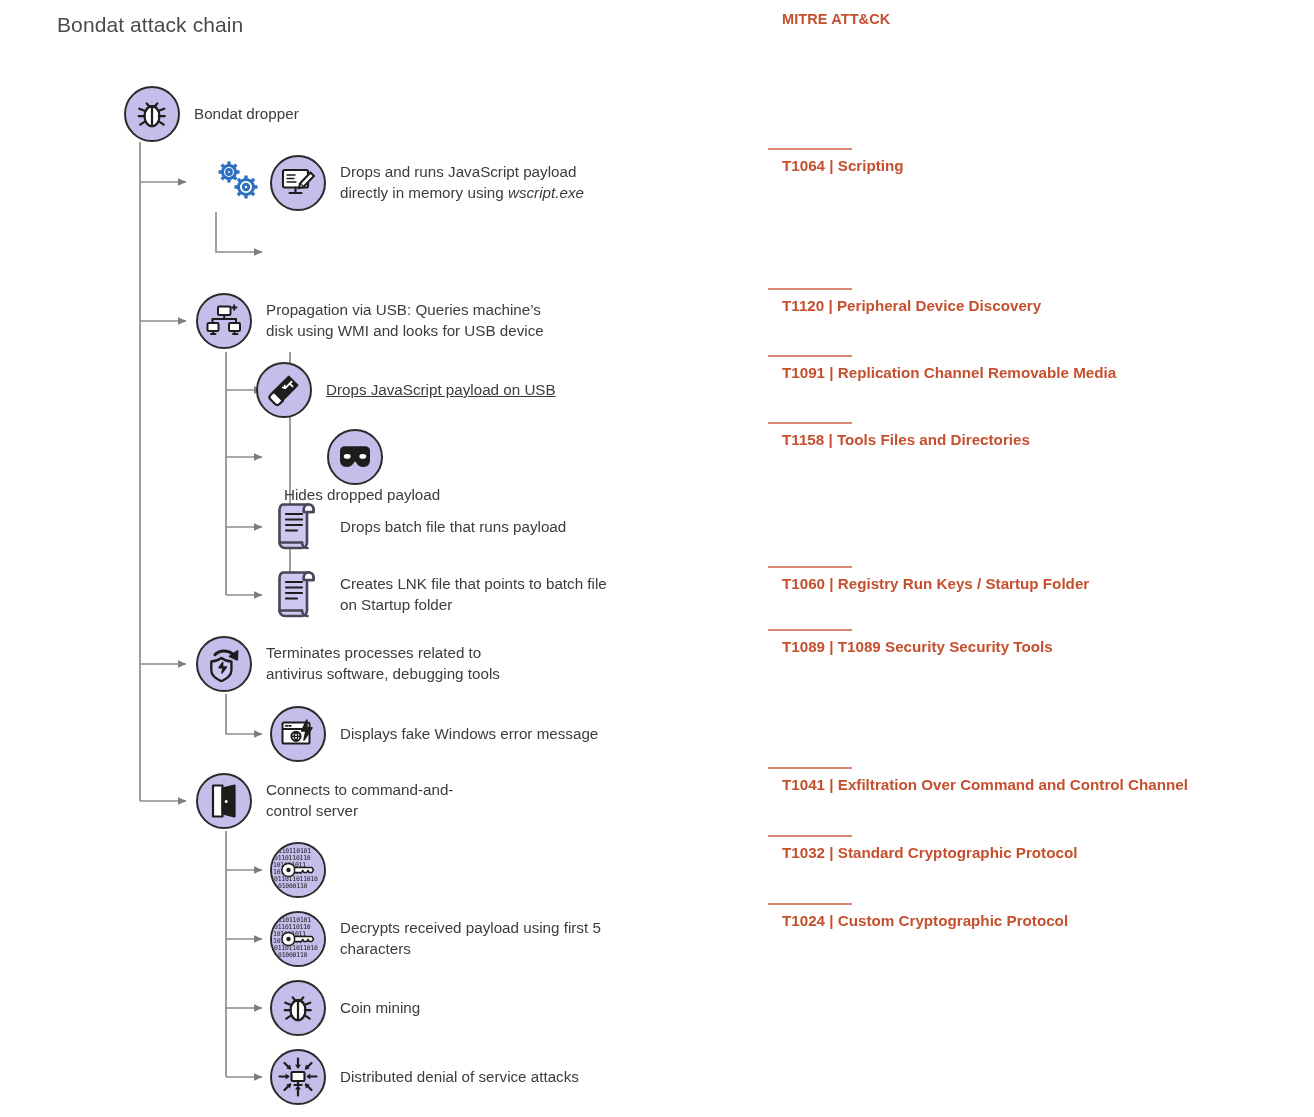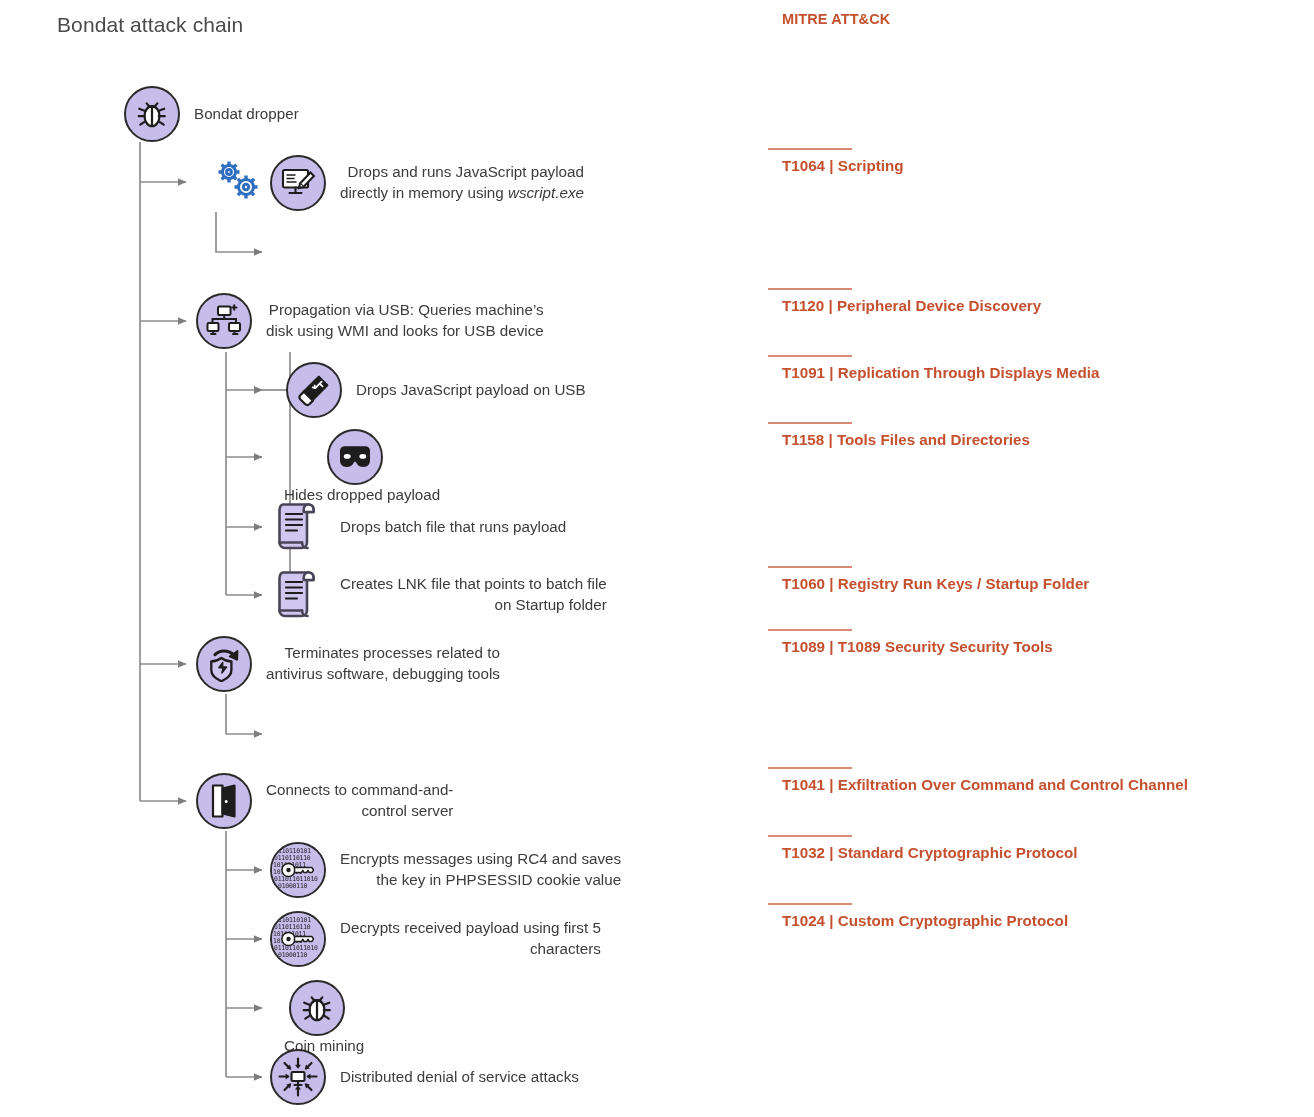--- a/index.html
+++ b/index.html
@@ -23,21 +23,21 @@
   #mitre-header{
     position:absolute;left:782px;top:11px;
     font-size:14.5px;font-weight:600;color:#c4502f;
     white-space:nowrap;letter-spacing:.1px;
   }
 
   
   #connectors{position:absolute;left:0;top:0;width:1314px;height:1117px;}
 
   
-  .node{position:absolute;display:flex;align-items:center;text-align:right;}
+  .node{position:absolute;display:flex;align-items:center;}
   .badge{
     width:56px;height:56px;border-radius:50%;
     background:#c6bdea;border:2.6px solid #2b2b2b;
     box-sizing:border-box;
     display:flex;align-items:center;justify-content:center;
     flex:0 0 auto;position:relative;
   }
   .badge.plain{background:transparent;border:none;width:56px;height:56px;}
   .badge svg{display:block;}
   .label{
@@ -171,21 +171,21 @@
         <rect x="1.5" y="19" width="11" height="8" rx="1.2" fill="#fff"></rect>
         <rect x="23" y="19" width="11" height="8" rx="1.2" fill="#fff"></rect>
         <path d="M5 30h4.5M27 30h4.5M7.2 27v3M28.5 27v3" stroke-linecap="round"></path>
           </g>
         </svg>
     </div>
     <div class="label">Propagation via USB: Queries machine’s
 disk using WMI and looks for USB device</div>
   </div>
 
-  <div class="node" style="left:286px;top:362px;">
+  <div class="node" style="left:256px;top:362px;text-decoration:underline;">
     <div class="badge">
       <svg width="34" height="34" viewBox="0 0 32 32">
           <g fill="none" stroke="#1d1d1d" stroke-width="2.1" stroke-linejoin="round">
         <path d="M20.5 3.5l8 8-14 14-8-8z" fill="#1d1d1d"></path>
         <path d="M6.5 17.5l-3.2 3.2a3 3 0 0 0 0 4.2l4.3 4.3a3 3 0 0 0 4.2 0l3.2-3.2z" fill="#fff"></path>
         <g stroke="#fff" stroke-width="1.7" stroke-linecap="round">
           <path d="M23.2 8.2l-6 6"></path>
               <path d="M17.2 14.2l-2.4-.6M17.2 14.2l-.6-2.4"></path>
           <path d="M21.4 10l2.6 2.6"></path>
             </g>
@@ -249,20 +249,35 @@
         <path d="M15.8 15.5l-3.6 5h4l-1.2 5 4.4-5.6h-3.8z" fill="#1d1d1d" stroke-width="1.4"></path>
         <path d="M8.5 8.2A12.5 12.5 0 0 1 28.5 12" stroke-width="3"></path>
         <path d="M29.8 4.7l-.3 8.2-7.2-3.1z" fill="#1d1d1d" stroke-width="1.6"></path>
       </g>
         </svg>
     </div>
     <div class="label">Terminates processes related to
 antivirus software, debugging tools</div>
   </div>
 
+  <div class="node" style="left:270px;top:706px;">
+    <div class="badge">
+      <svg width="36" height="32" viewBox="0 0 36 32">
+          <g fill="none" stroke="#1d1d1d" stroke-width="2">
+        <rect x="2.5" y="4.5" width="27" height="21" rx="1.6" fill="#fff"></rect>
+        <path d="M2.5 11h27"></path>
+        <path d="M5.8 7.8h1.6M9.2 7.8h1.6" stroke-width="1.8" stroke-linecap="round"></path>
+        <circle cx="16" cy="18.3" r="4.6"></circle>
+        <path d="M11.4 18.3h9.2M16 13.7c2.4 2.6 2.4 6.6 0 9.2M16 13.7c-2.4 2.6-2.4 6.6 0 9.2" stroke-width="1.3"></path>
+        <path d="M26.8 2l-5.2 11h4.4l-2 9 8-12.2h-5z" fill="#1d1d1d" stroke-width="1.6" stroke-linejoin="round"></path>
+      </g>
+        </svg>
+    </div>
+    <div class="label">Displays fake Windows error message</div>
+  </div>
 
   <div class="node" style="left:196px;top:773px;">
     <div class="badge">
       <svg width="34" height="36" viewBox="0 0 30 36">
           <g fill="none" stroke="#1d1d1d" stroke-width="2.2" stroke-linejoin="round">
         <path d="M4 2.5h9.5v31H4z" fill="#fff"></path>
         <path d="M13.5 5.5l12-3v31l-12-3z" fill="#1d1d1d"></path>
         <circle cx="17.2" cy="18.5" r="1.5" fill="#fff" stroke="none"></circle>
       </g>
         </svg>
@@ -288,22 +303,20 @@
             <text x="6" y="44">01000110</text>
           </g>
           <g fill="#fff" stroke="#1d1d1d" stroke-width="1.5">
             <circle cx="16.5" cy="26" r="6.6"></circle>
             <path d="M22.5 23.6h17.5l1.5 2.4-1.5 2.4h-3l-1-2-1.2 2h-3l-1-2-1.2 2h-7.1z" stroke-linejoin="round"></path>
           </g>
           <circle cx="16.5" cy="26" r="2.2" fill="#1d1d1d"></circle>
         </g>
       </svg>
     </div>
-    <div class="label">Encrypts messages using RC4 and saves
-the key in PHPSESSID cookie value</div>
   </div>
 
   <div class="node" style="left:270px;top:911px;">
     <div class="badge" style="overflow:hidden;">
       <svg width="52" height="52" viewBox="0 0 52 52">
         <clipPath id="c2">
             <circle cx="26" cy="26" r="26"></circle>
           </clipPath>
         <g clip-path="url(#c2)">
           <rect width="52" height="52" fill="#c6bdea"></rect>
@@ -320,21 +333,21 @@
             <path d="M22.5 23.6h17.5l1.5 2.4-1.5 2.4h-3l-1-2-1.2 2h-3l-1-2-1.2 2h-7.1z" stroke-linejoin="round"></path>
           </g>
           <circle cx="16.5" cy="26" r="2.2" fill="#1d1d1d"></circle>
         </g>
       </svg>
     </div>
     <div class="label">Decrypts received payload using first 5
 characters</div>
   </div>
 
-  <div class="node" style="left:270px;top:980px;flex-direction:column;">
+  <div class="node" style="left:270px;top:980px;">
     <div class="badge">
       <svg width="34" height="34" viewBox="0 0 32 32">
           <g fill="none" stroke="#1d1d1d" stroke-width="2.1" stroke-linecap="round">
         <ellipse cx="16" cy="18" rx="7" ry="9.5" fill="#fff"></ellipse>
             <path d="M16 9v18"></path>
         <path d="M11 6l2.6 3.2M21 6l-2.6 3.2"></path>
         <path d="M9 13L4 11M9 18H3.5M9.6 23L5 26M22.4 13L27.5 11M22.4 18H28M22.4 23L27 26"></path>
         <path d="M12 10.4a4.6 3.4 0 0 1 8 0" fill="#1d1d1d"></path>
           </g>
         </svg>
@@ -377,21 +390,21 @@
   <div class="mitre-item" style="top:148px;">
     <div class="mitre-rule"></div>
     <div class="mitre-text">T1064 | Scripting</div>
   </div>
   <div class="mitre-item" style="top:288px;">
     <div class="mitre-rule"></div>
     <div class="mitre-text">T1120 | Peripheral Device Discovery</div>
   </div>
   <div class="mitre-item" style="top:355px;">
     <div class="mitre-rule"></div>
-    <div class="mitre-text">T1091 | Replication Through Displays Media</div>
+    <div class="mitre-text">T1091 | Replication Channel Removable Media</div>
   </div>
   <div class="mitre-item" style="top:422px;">
     <div class="mitre-rule"></div>
     <div class="mitre-text">T1158 | Tools Files and Directories</div>
   </div>
   <div class="mitre-item" style="top:566px;">
     <div class="mitre-rule"></div>
     <div class="mitre-text">T1060 | Registry Run Keys / Startup Folder</div>
   </div>
   <div class="mitre-item" style="top:629px;">

